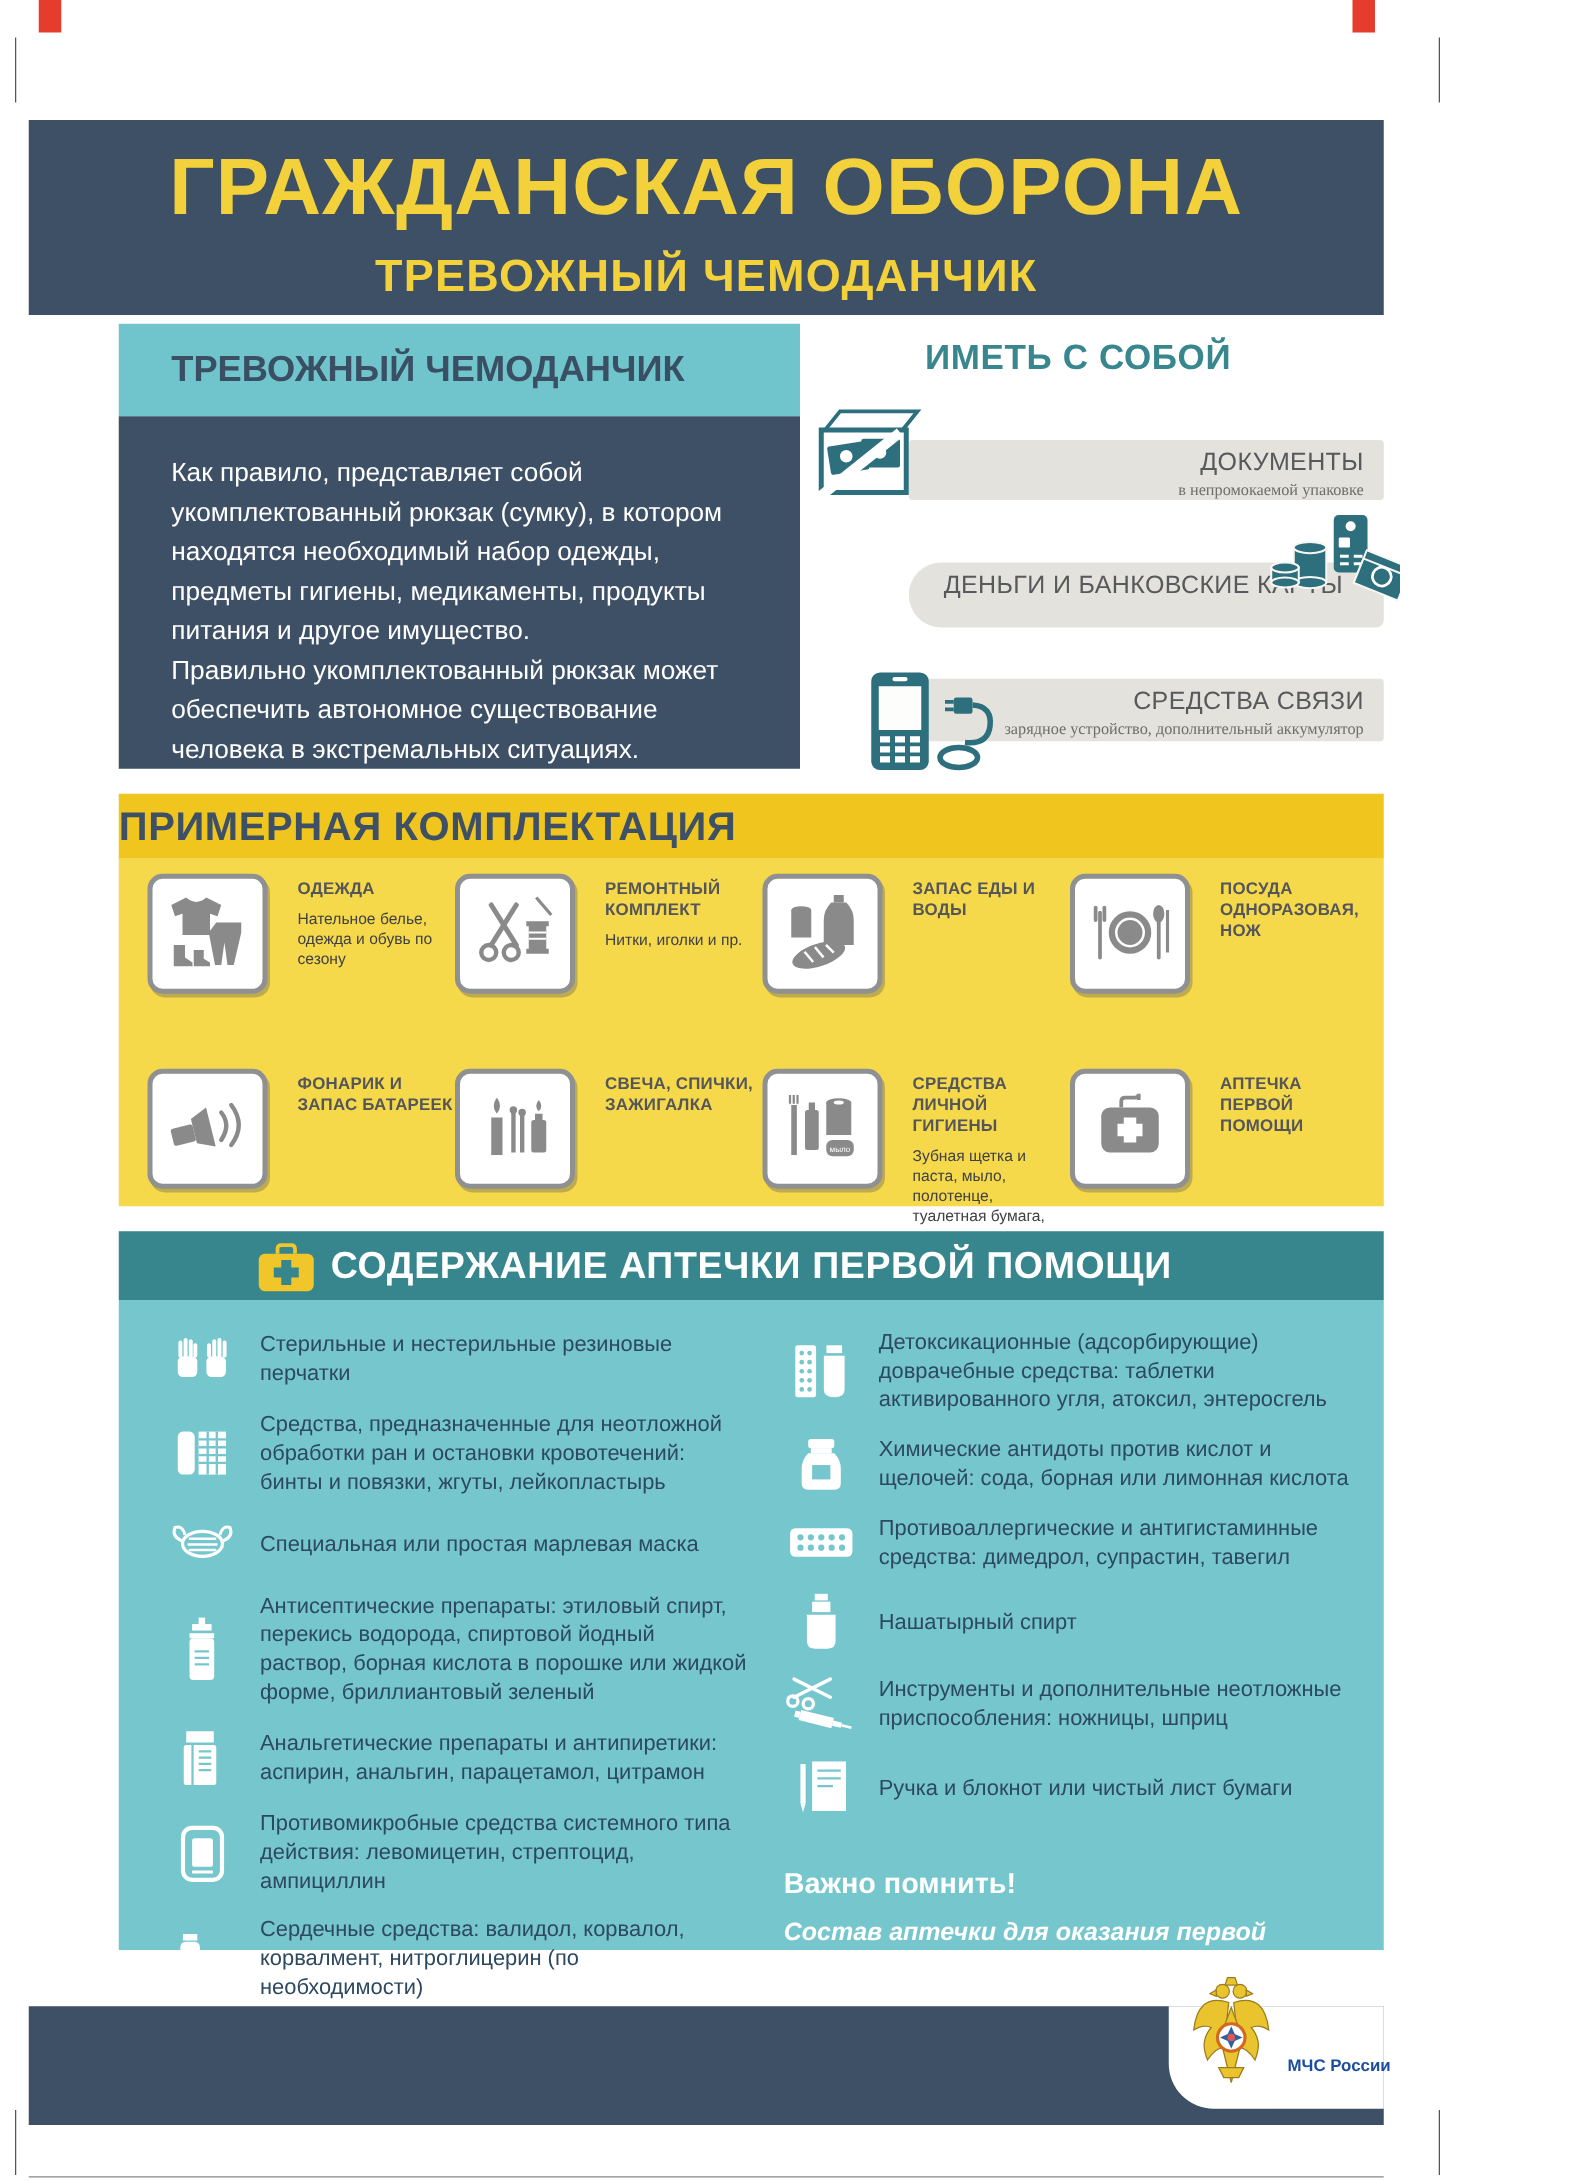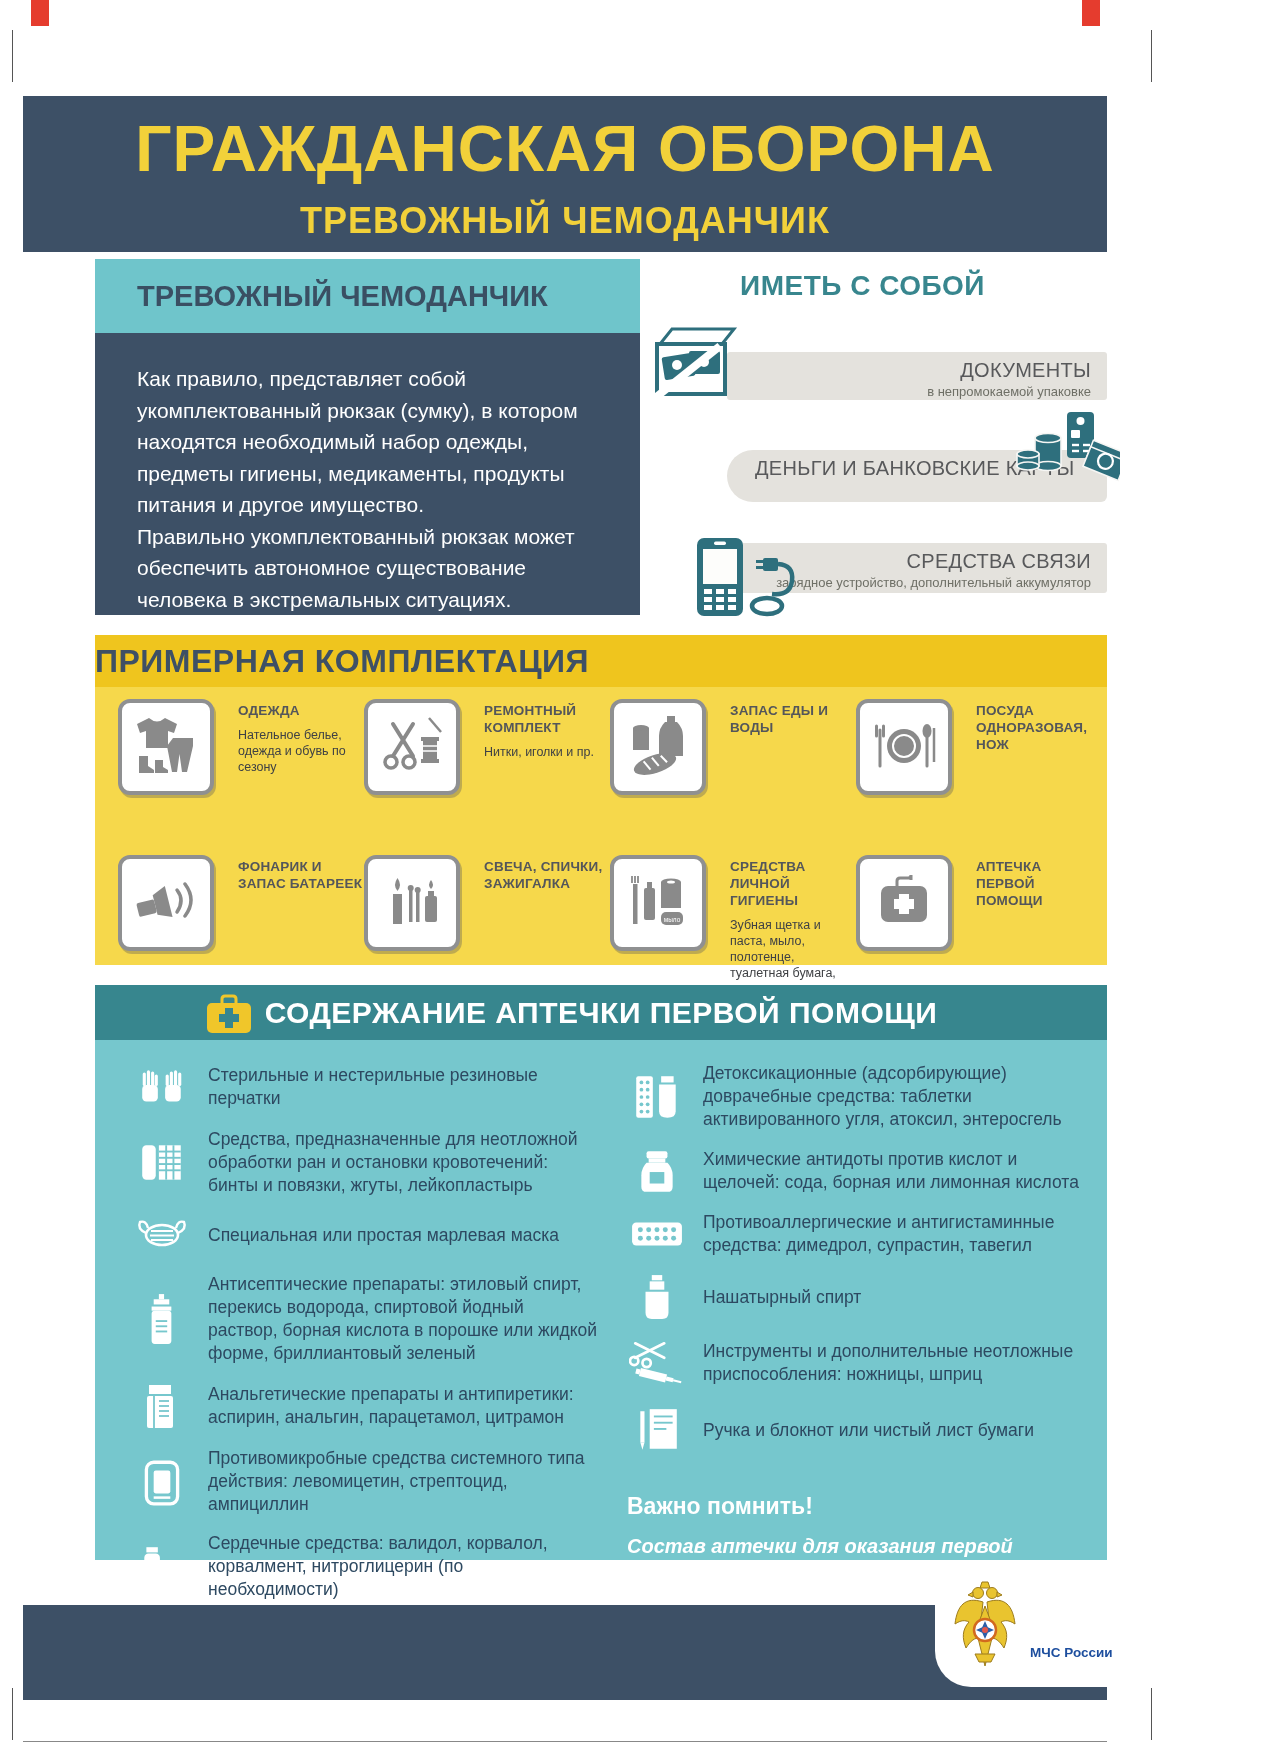--- a/index.html
+++ b/index.html
@@ -22,21 +22,21 @@
   .intro-head{position:absolute;left:95px;top:259px;width:545px;height:74px;background:#6fc5cb;}
   .intro-head span{display:block;padding-left:42px;line-height:74px;font-size:29px;font-weight:bold;color:#3a4f63;}
   .intro-body{position:absolute;left:95px;top:333px;width:545px;height:282px;background:#3d5066;
     box-sizing:border-box;padding:30px 26px 0 42px;color:#fff;font-size:21px;line-height:1.5;}
   .intro-body p{margin:0;}
 
   
   .carry-head{position:absolute;left:740px;top:270px;font-size:28px;font-weight:bold;color:#38868e;letter-spacing:.5px;}
   .gbar{position:absolute;background:#e4e2dd;box-sizing:border-box;}
   .gbar .t1{font-size:20px;color:#58595b;letter-spacing:.3px;}
-  .gbar .t2{font-size:13px;color:#6e6f66;margin-top:2px;}
+  .gbar .t2{font-size:13px;color:#6e6f66;margin-top:2px;font-family:Liberation Serif, serif;}
   .rightal{text-align:right;padding:7px 16px 0 0;}
 
   
   .kit-head{position:absolute;left:95px;top:635px;width:1012px;height:52px;background:#efc51e;}
   .kit-head span{display:block;text-align:left;line-height:52px;font-size:32px;font-weight:bold;color:#3e5065;letter-spacing:.5px;}
   .kit-body{position:absolute;left:95px;top:687px;width:1012px;height:278px;background:#f6d84b;}
   .kit-grid{position:absolute;left:118px;top:699px;width:985px;display:grid;
     grid-template-columns:repeat(4,246px);grid-auto-rows:156px;}
   .kit-cell{display:flex;gap:24px;}
   .tile{flex:none;width:88px;height:88px;background:#fff;border:4px solid #8f9091;border-radius:12px;

